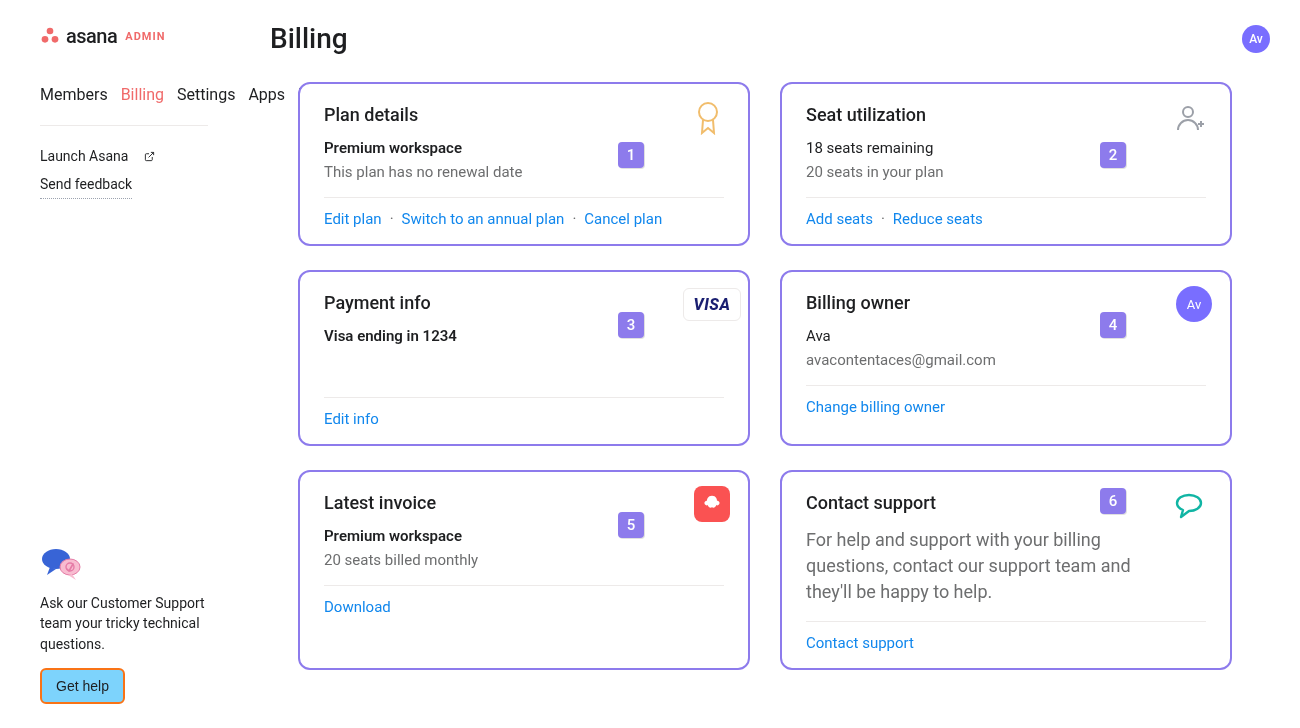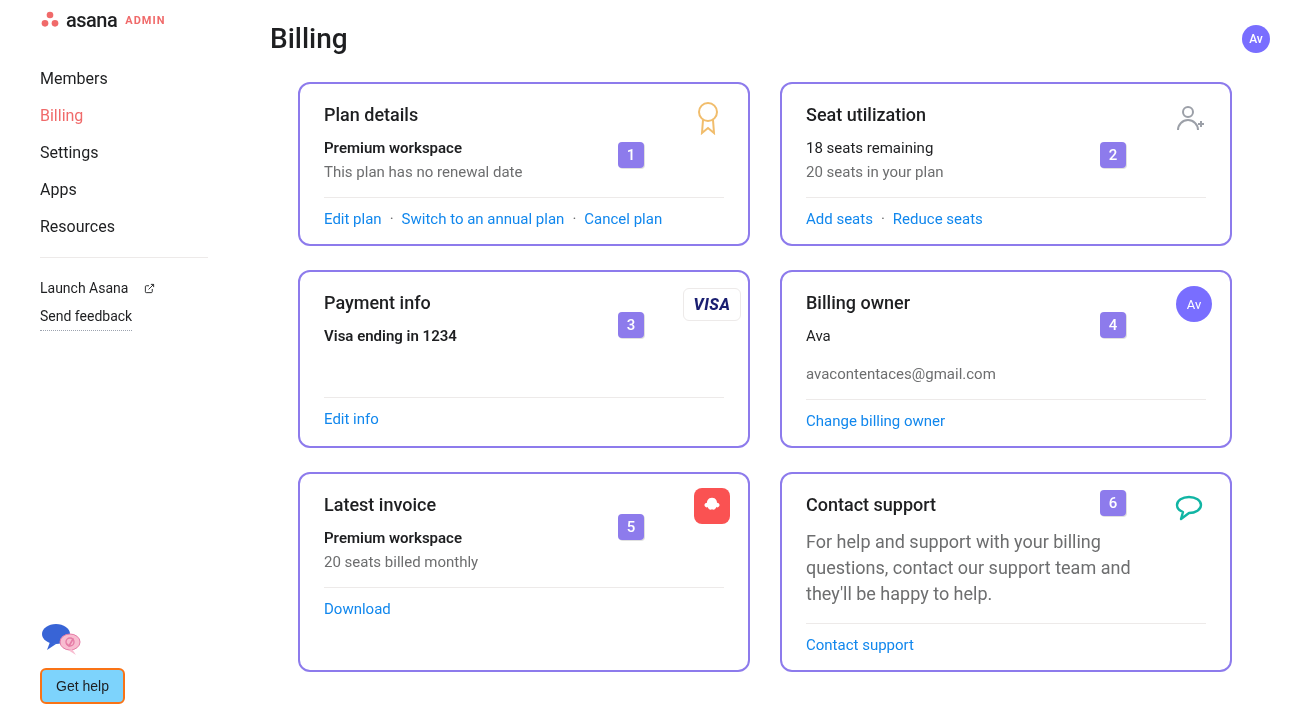--- a/index.html
+++ b/index.html
@@ -26,31 +26,31 @@
     height:728px;
     overflow:hidden;
     position:relative;
   }
   
   .sidebar{
     position:absolute;
     left:0;top:0;
     width:240px;
     height:728px;
-    padding:8px 0 0 40px;
+    padding:24px 0 0 40px;
   }
   .logo{
     display:flex;align-items:center;gap:6px;
     font-size:20px;font-weight:500;
     margin-bottom:30px;
   }
   .logo-dots{width:20px;height:20px;}
   .logo-word{color:var(--ink);letter-spacing:-0.5px;}
   .logo-admin{color:var(--red);font-size:11px;font-weight:700;letter-spacing:1px;margin-left:2px;}
-  .nav{display:flex;flex-direction:column;gap:4px;}
+  .nav{display:flex;gap:13px;}
   .nav-item{
     font-size:16px;
     padding:7px 0;
     cursor:pointer;
     color:var(--ink);
   }
   .nav-item.active{color:var(--red);}
   .nav-sep{border-top:1px solid var(--line);margin:14px 32px 16px 0;}
   .sub-link{
     display:flex;align-items:center;gap:16px;
@@ -178,20 +178,21 @@
         <path d="M10 20 L7 28 L16 22 Z" fill="#3864d6"></path>
         <ellipse cx="30" cy="20" rx="10" ry="8" fill="#f8bcd0" stroke="#e57ba6" stroke-width="1"></ellipse>
         <path d="M27 26 L31 20 M27 20 L33 26" stroke="none"></path>
         <path d="M30 16 L30 21 M27 18 L33 22 M33 18 L27 22" stroke="#e57ba6" stroke-width="0"></path>
         <path d="M26 17 L34 23 M34 17 L26 23" stroke="none"></path>
         <path d="M32 27 L36 33 L28 28 Z" fill="#f8bcd0"></path>
         <path d="M30 20 m-4 0 a4 4 0 1 0 8 0 a4 4 0 1 0 -8 0" fill="none" stroke="#e57ba6" stroke-width="1.4"></path>
         <path d="M27 22 L29 24 L33 17" fill="none" stroke="#e57ba6" stroke-width="1.6" stroke-linecap="round" stroke-linejoin="round"></path>
       </svg>
     </div>
+    <div class="help-text">Ask our Customer Support team your tricky technical questions.</div>
     <button class="get-help-btn">Get help</button>
   </div>
 </aside>
 
 <div class="topbar">
   <div class="page-title">Billing</div>
   <div class="avatar">Av</div>
 </div>
 
 <div class="grid">
@@ -248,21 +249,21 @@
     </div>
   </div>
 
   <div class="card">
     <div class="corner" style="right:18px;top:14px;">
       <div class="avatar-lg">Av</div>
     </div>
     <div class="badge" style="left:318px;top:40px;">4</div>
     <h3>Billing owner</h3>
     <div class="line1" style="font-weight:400;">Ava</div>
-    <div class="line2" style="margin-top:20px;">avacontentaces@gmail.com</div>
+    <div class="line2" style="margin-top:6px;">avacontentaces@gmail.com</div>
     <div class="actions" style="">
       <a>Change billing owner</a>
     </div>
   </div>
 
   <div class="card">
     <div class="corner" style="right:18px;top:14px;">
       <div class="pdf-box">
         <svg width="20" height="20" viewBox="0 0 24 24" fill="#fff">
           <path d="M12 2 C7 2 6 6 6 8 c-3 0-4 3-2 5 1 1 3 1 3 0 0 3 3 4 5 3 2 1 5 0 5-3 0 1 2 1 3 0 2-2 1-5-2-5 0-2-1-6-6-6z"></path>

